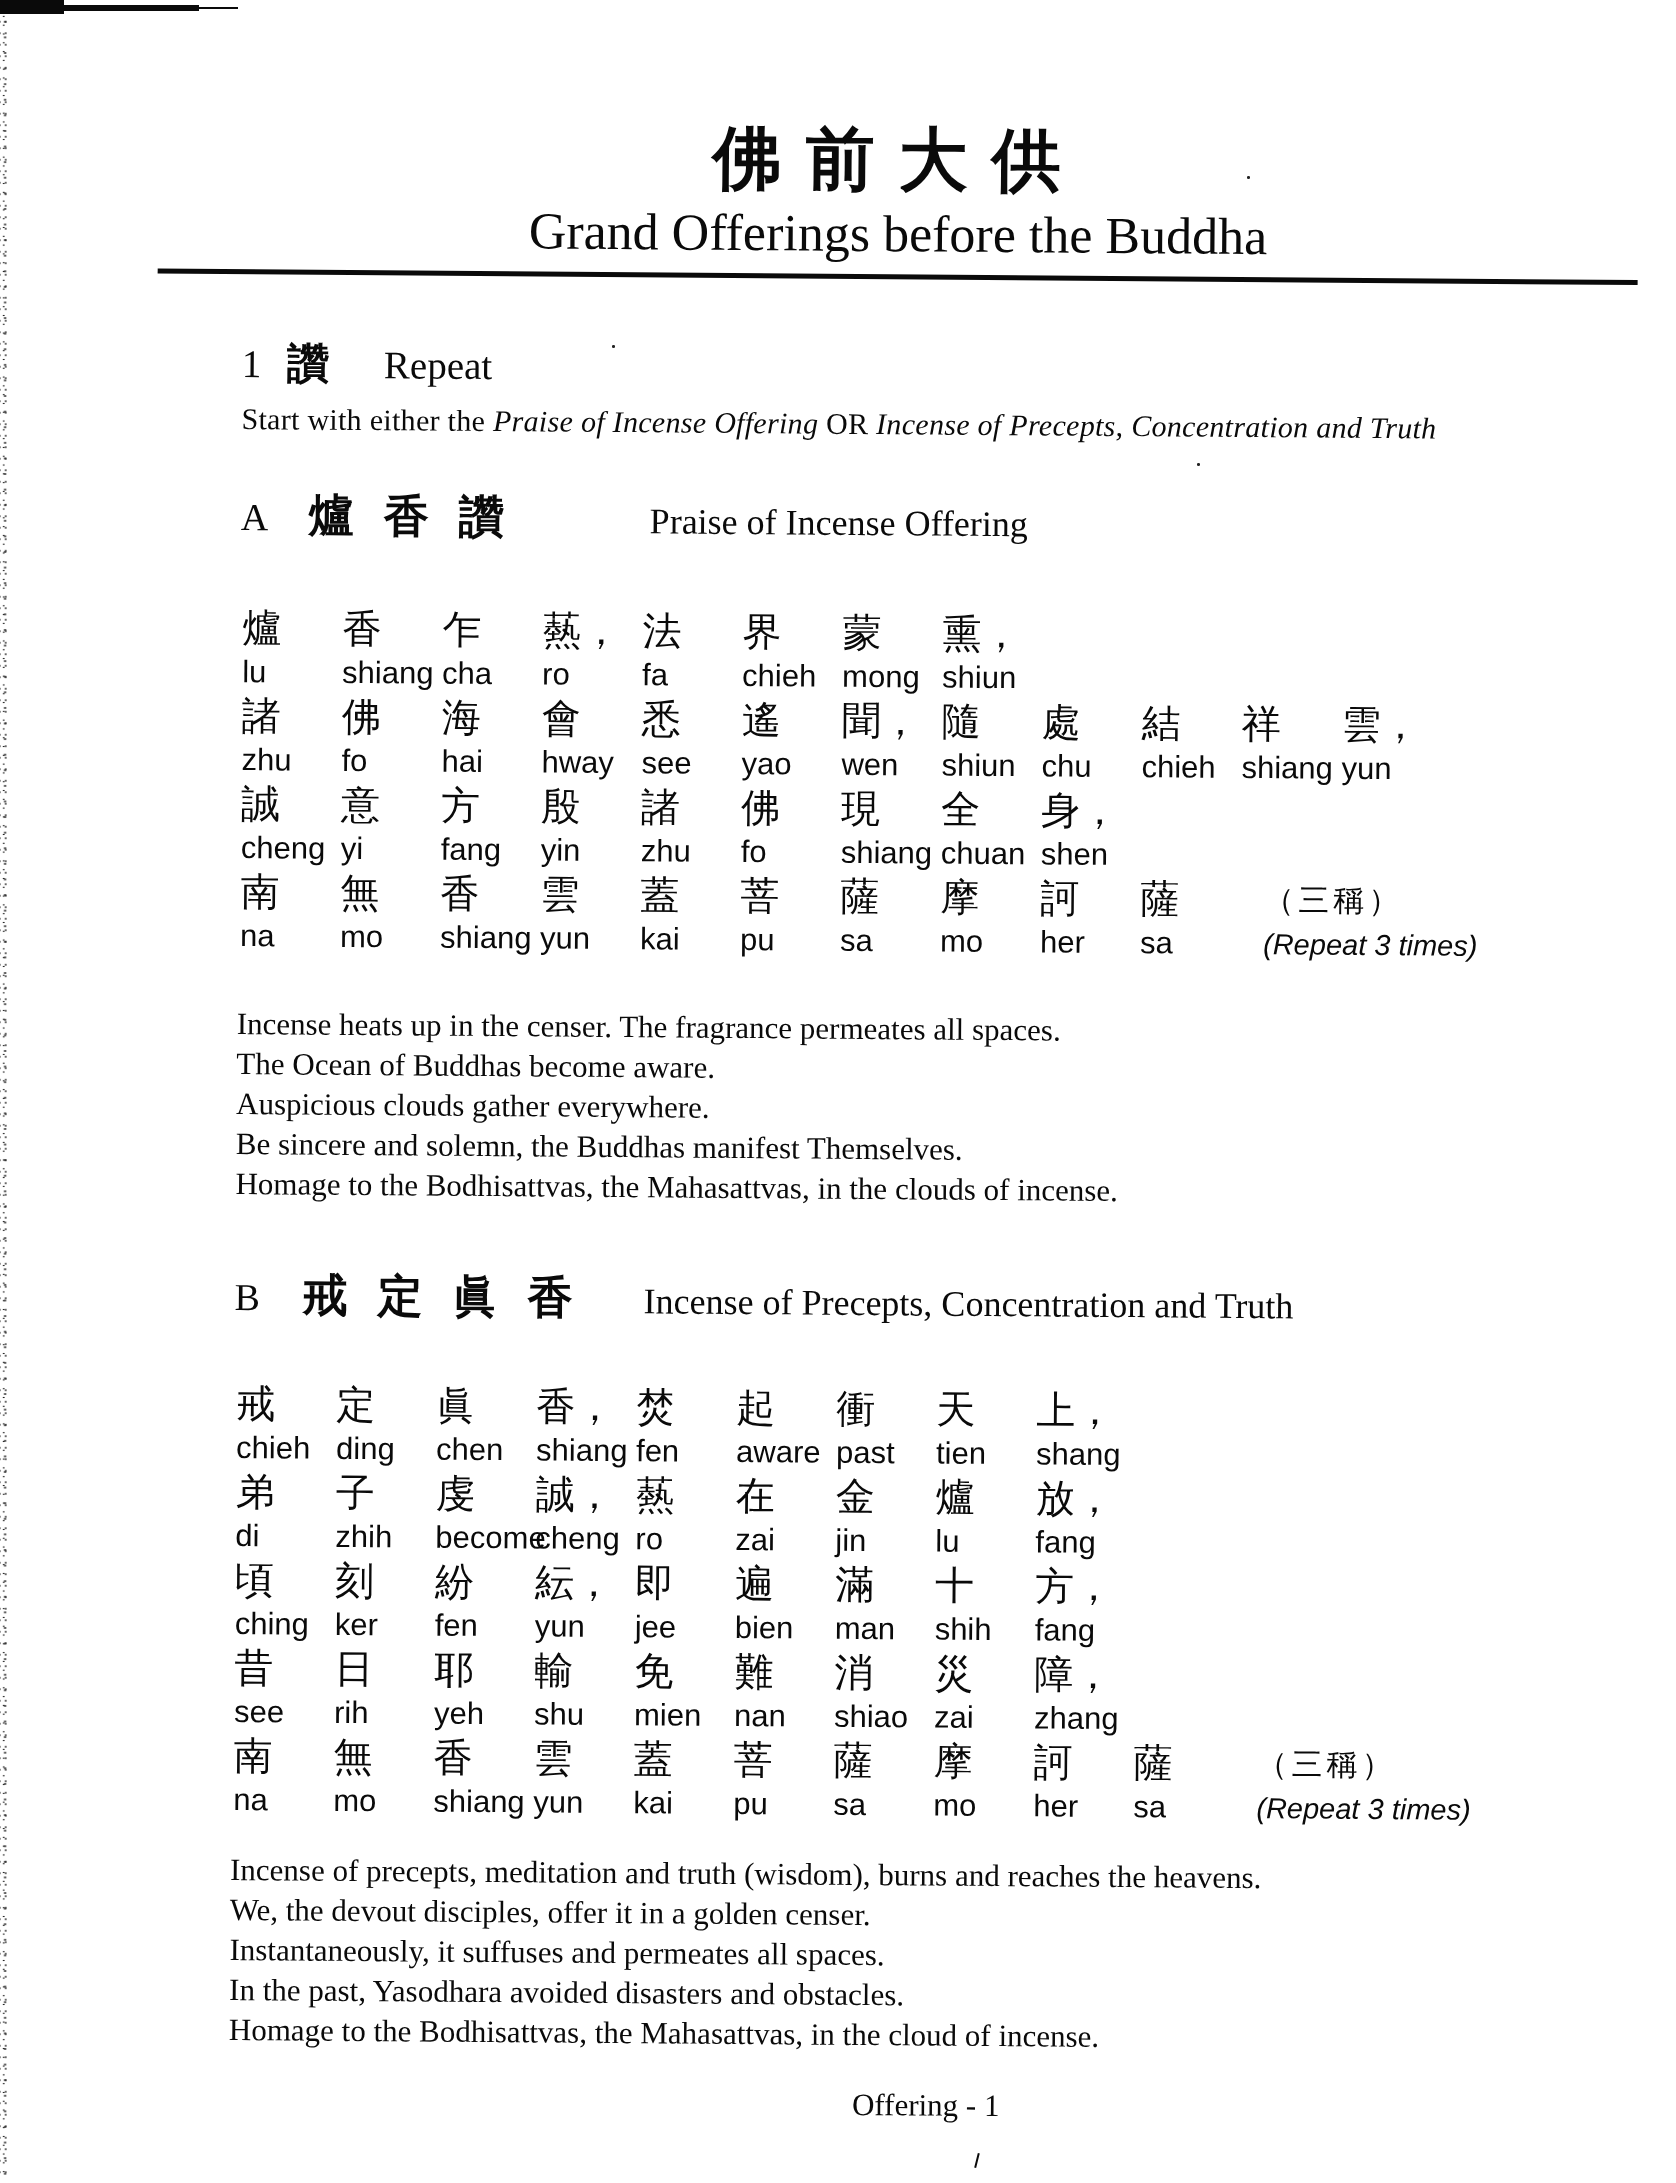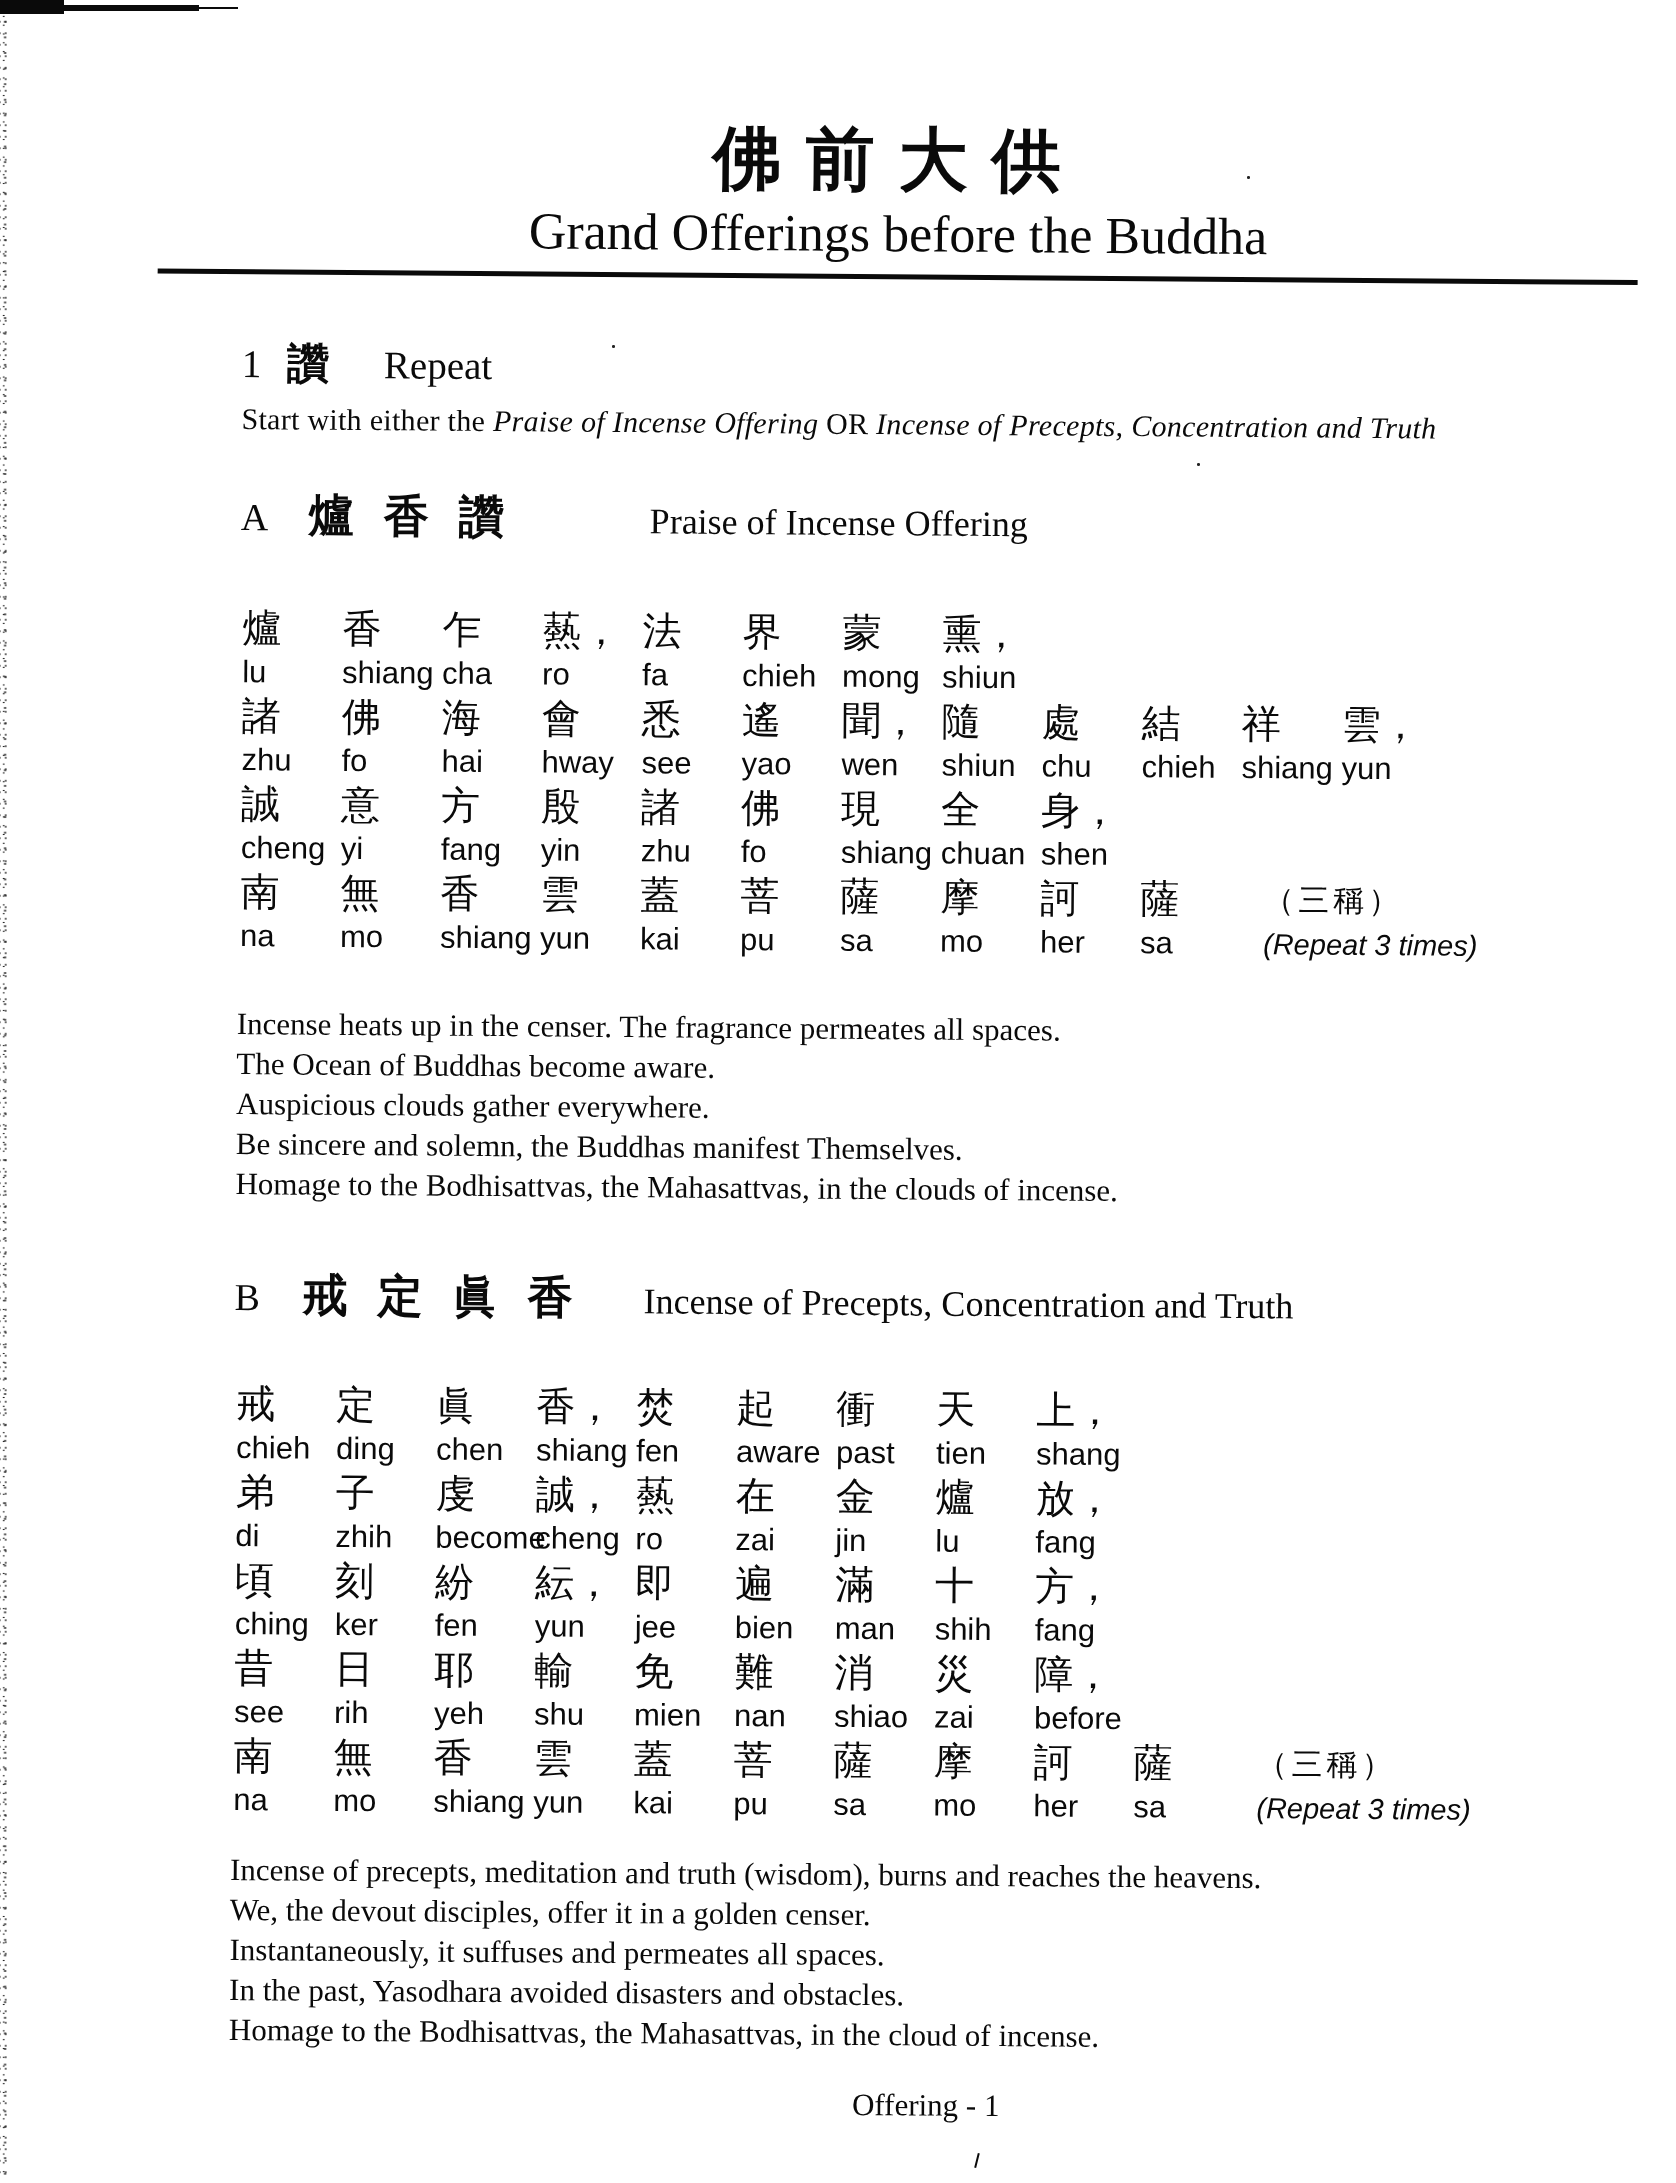--- a/index.html
+++ b/index.html
@@ -419,21 +419,21 @@
                 <div class="vcell">
                   <span class="vhan">消</span>
                   <span class="vrom">shiao</span>
                 </div>
                 <div class="vcell">
                   <span class="vhan">災</span>
                   <span class="vrom">zai</span>
                 </div>
                 <div class="vcell">
                   <span class="vhan">障，</span>
-                  <span class="vrom">before</span>
+                  <span class="vrom">zhang</span>
                 </div>
               </div>
               <div class="vrow">
                 <div class="vcell">
                   <span class="vhan">南</span>
                   <span class="vrom">na</span>
                 </div>
                 <div class="vcell">
                   <span class="vhan">無</span>
                   <span class="vrom">mo</span>

